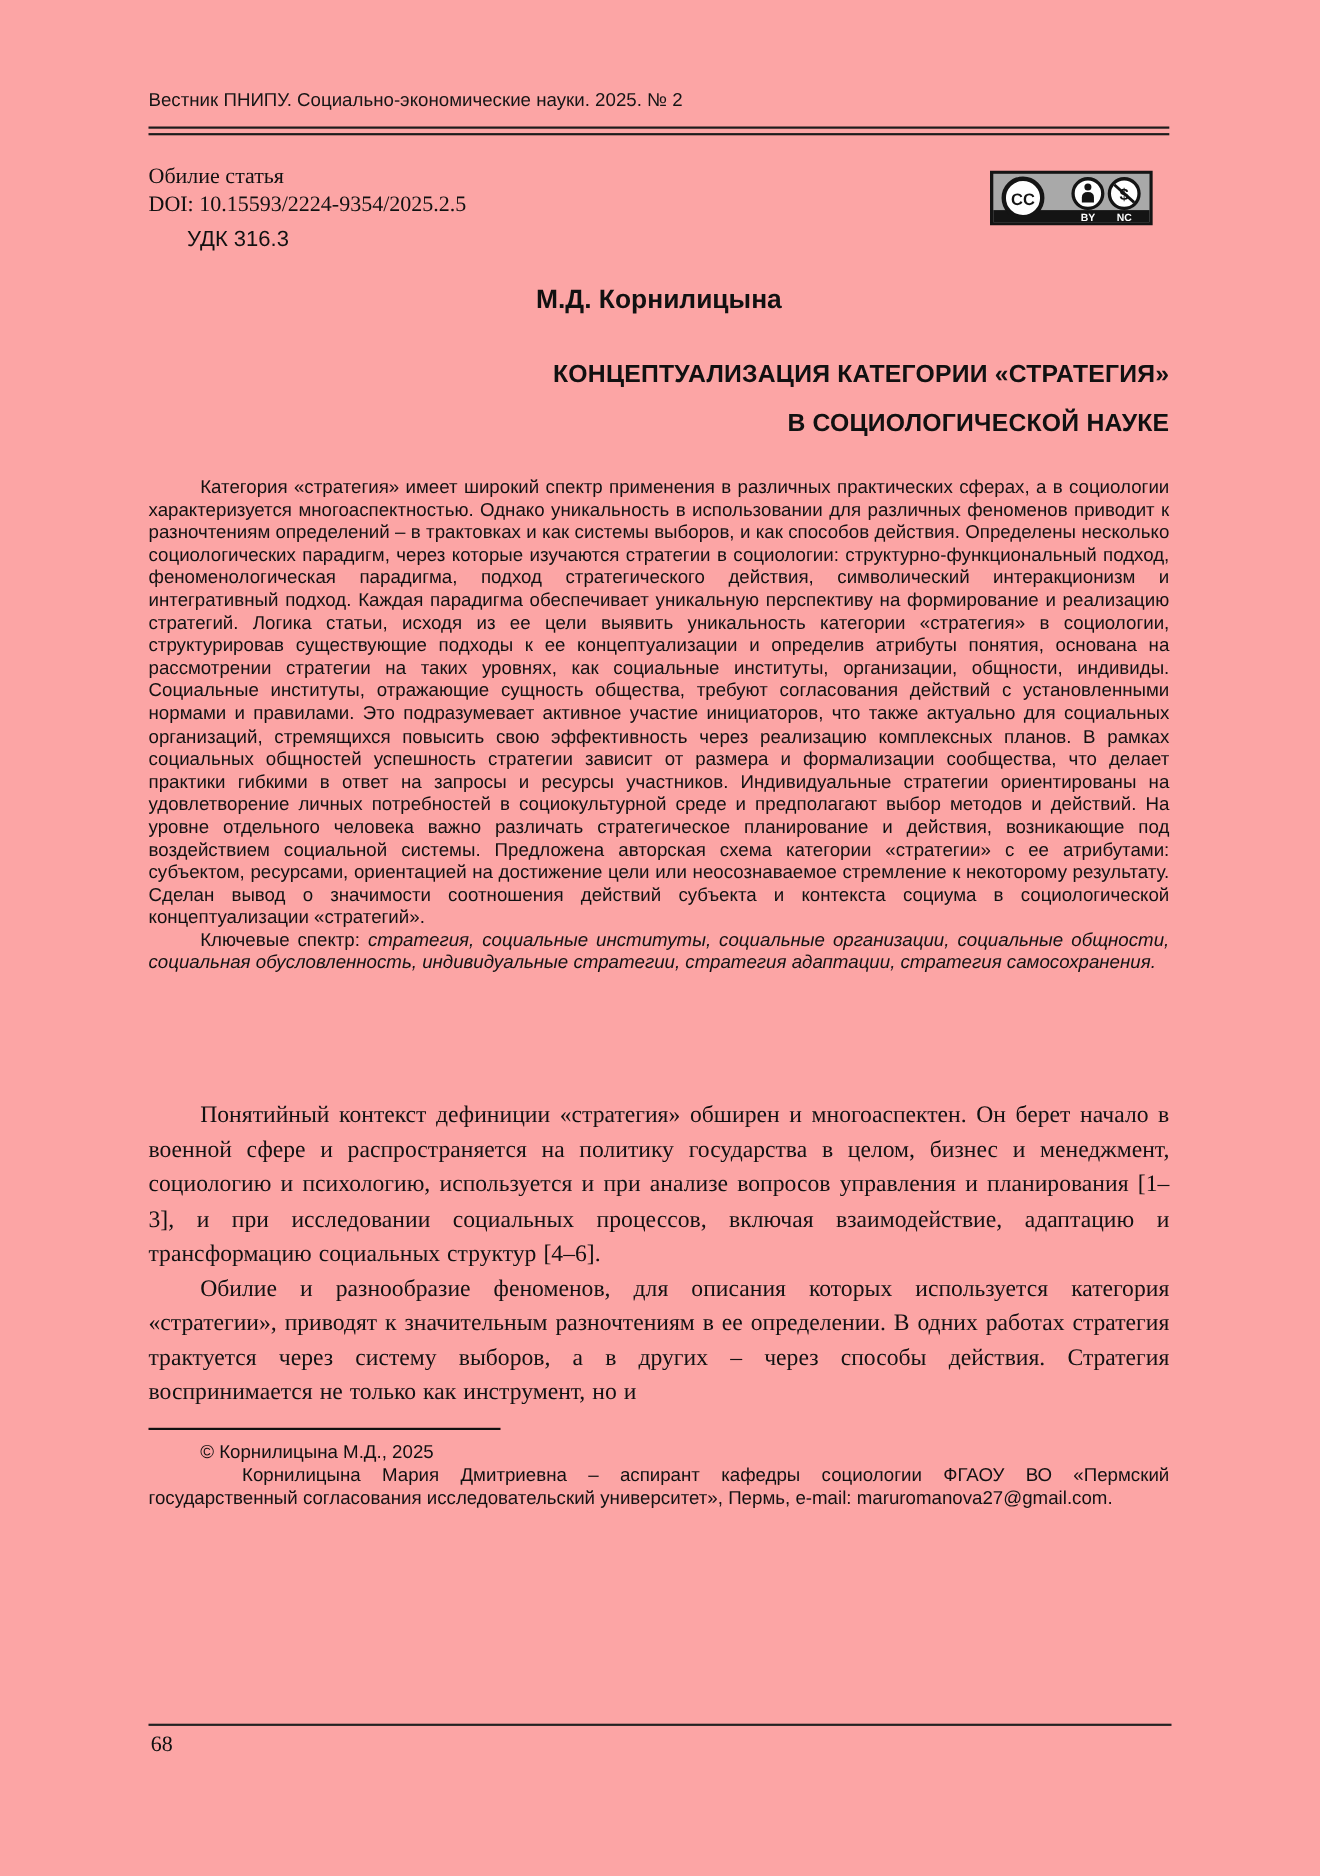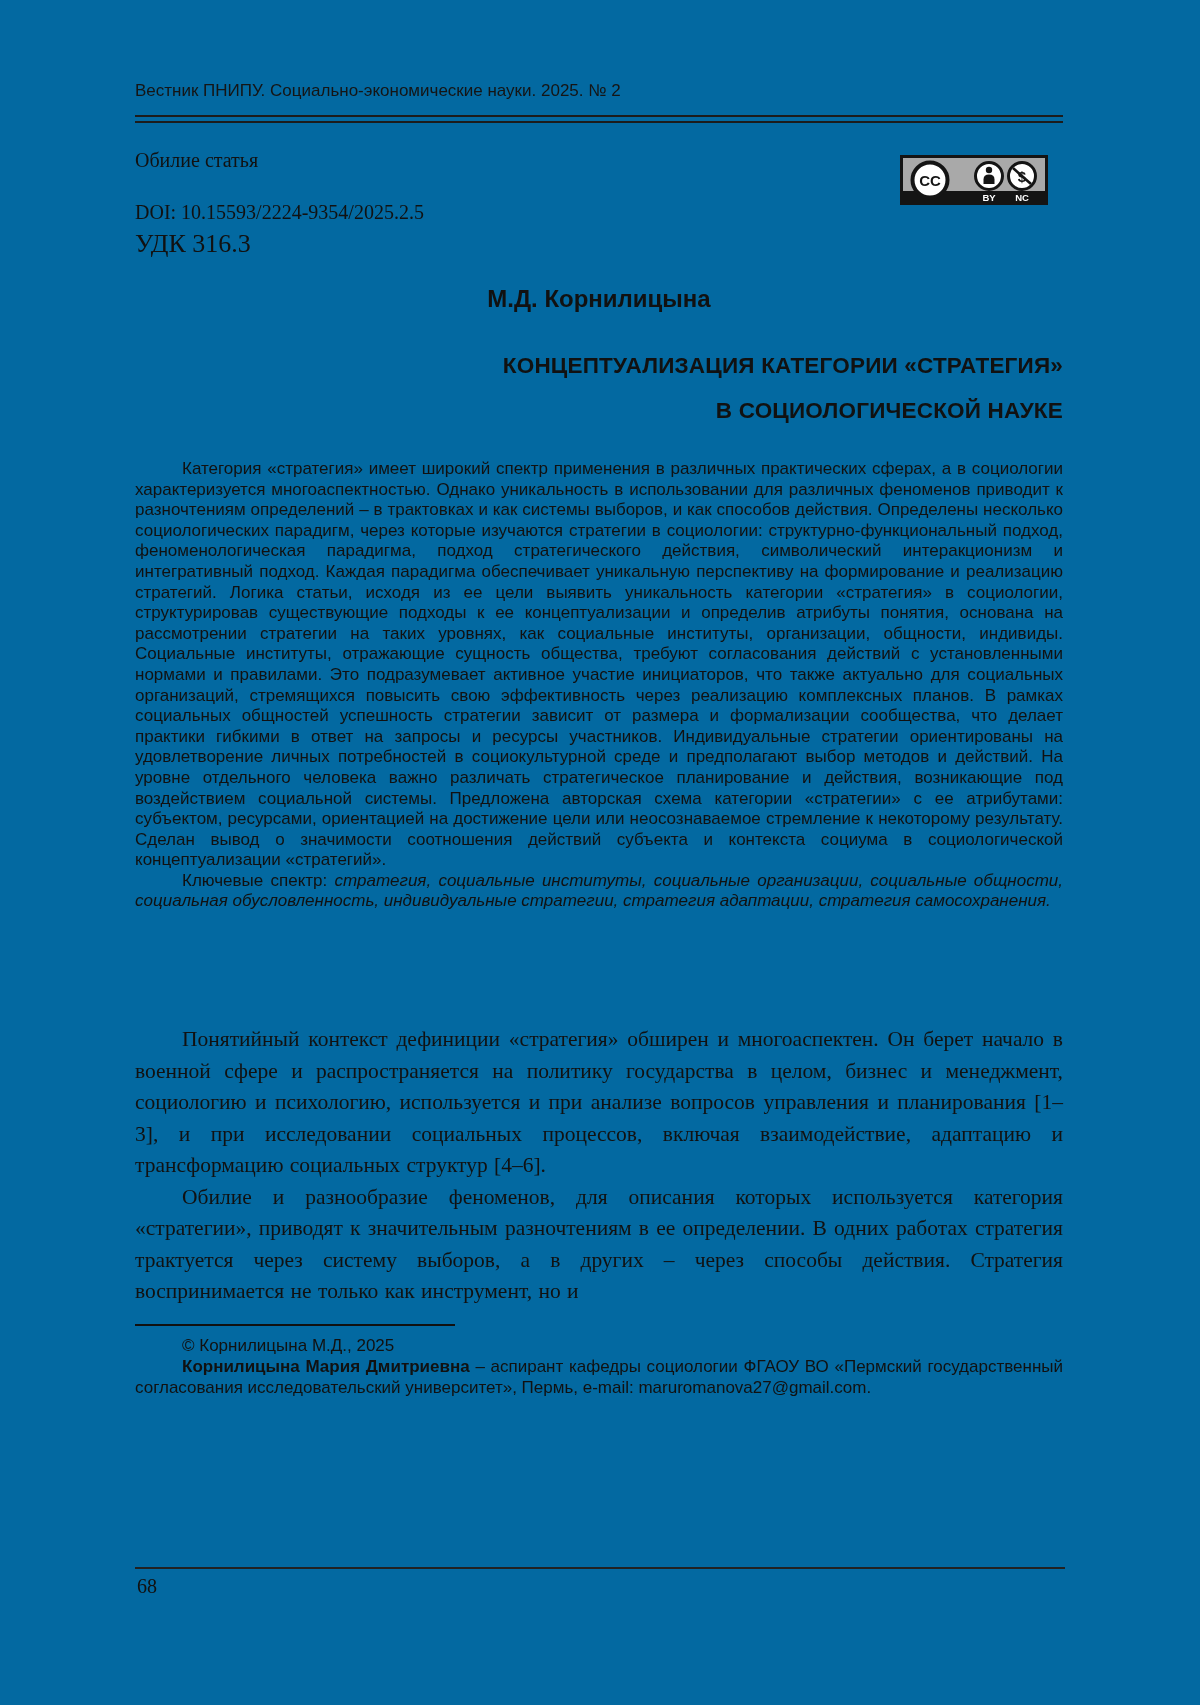--- a/index.html
+++ b/index.html
@@ -2,21 +2,21 @@
 <html lang="ru"><head>
 <meta charset="utf-8">
 <style>
   * { margin: 0; padding: 0; box-sizing: border-box; }
   html, body { background: #ffffff; }
   .page {
     position: relative;
     width: 1200px;
     height: 1705px;
     margin: 0 auto;
-    background: #0369a1;
+    background: #fca5a5;
     color: #111;
     padding: 80px 137px 0 135px;
     overflow: hidden;
   }
   .journal-header {
     font-family: "Liberation Sans", sans-serif;
     font-size: 17px;
     line-height: 22px;
     color: #151515;
   }
@@ -26,30 +26,30 @@
     border-top: 2.5px solid #1c1c1c;
     border-bottom: 2.5px solid #1c1c1c;
   }
   .article-type {
     margin-top: 24px;
     font-family: "Liberation Serif", serif;
     font-size: 20px;
     line-height: 26px;
   }
   .doi {
-    margin-top: 26px;
     font-family: "Liberation Serif", serif;
     font-size: 20px;
     line-height: 26px;
   }
   .udk {
     margin-top: 6px;
-    font-family: Liberation Serif, serif;
-    font-size: 26px;
+    font-family: Liberation Sans, sans-serif;
+    font-size: 20px;
     line-height: 26px;
+    margin-left: 35px;
   }
   .license-badge {
     position: absolute;
     left: 900px;
     top: 155px;
     width: 152px;
     height: 50px;
   }
   .author {
     margin-top: 30px;
@@ -98,21 +98,21 @@
   .footnote {
     margin-top: 9px;
     font-family: "Liberation Sans", sans-serif;
     font-size: 17px;
     line-height: 21px;
     text-align: justify;
     hyphens: auto;
     -webkit-hyphens: auto;
   }
   .footnote p { text-indent: 47px; }
-  .footnote .fn-name { font-weight: bold; }
+  .footnote .fn-name { font-weight: normal; margin-left: 38px; }
   .footer-rule {
     position: absolute;
     left: 135px;
     right: 135px;
     top: 1567px;
     border-top: 2.2px solid #222;
   }
   .page-number {
     position: absolute;
     left: 137px;

